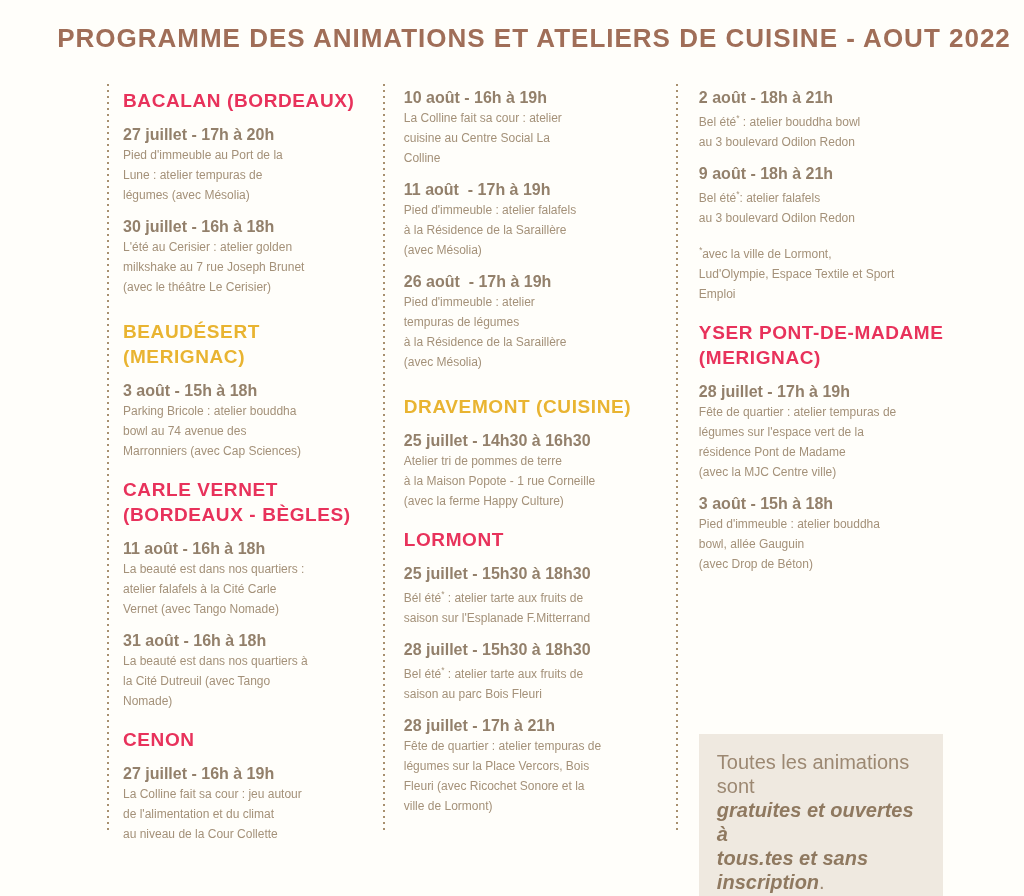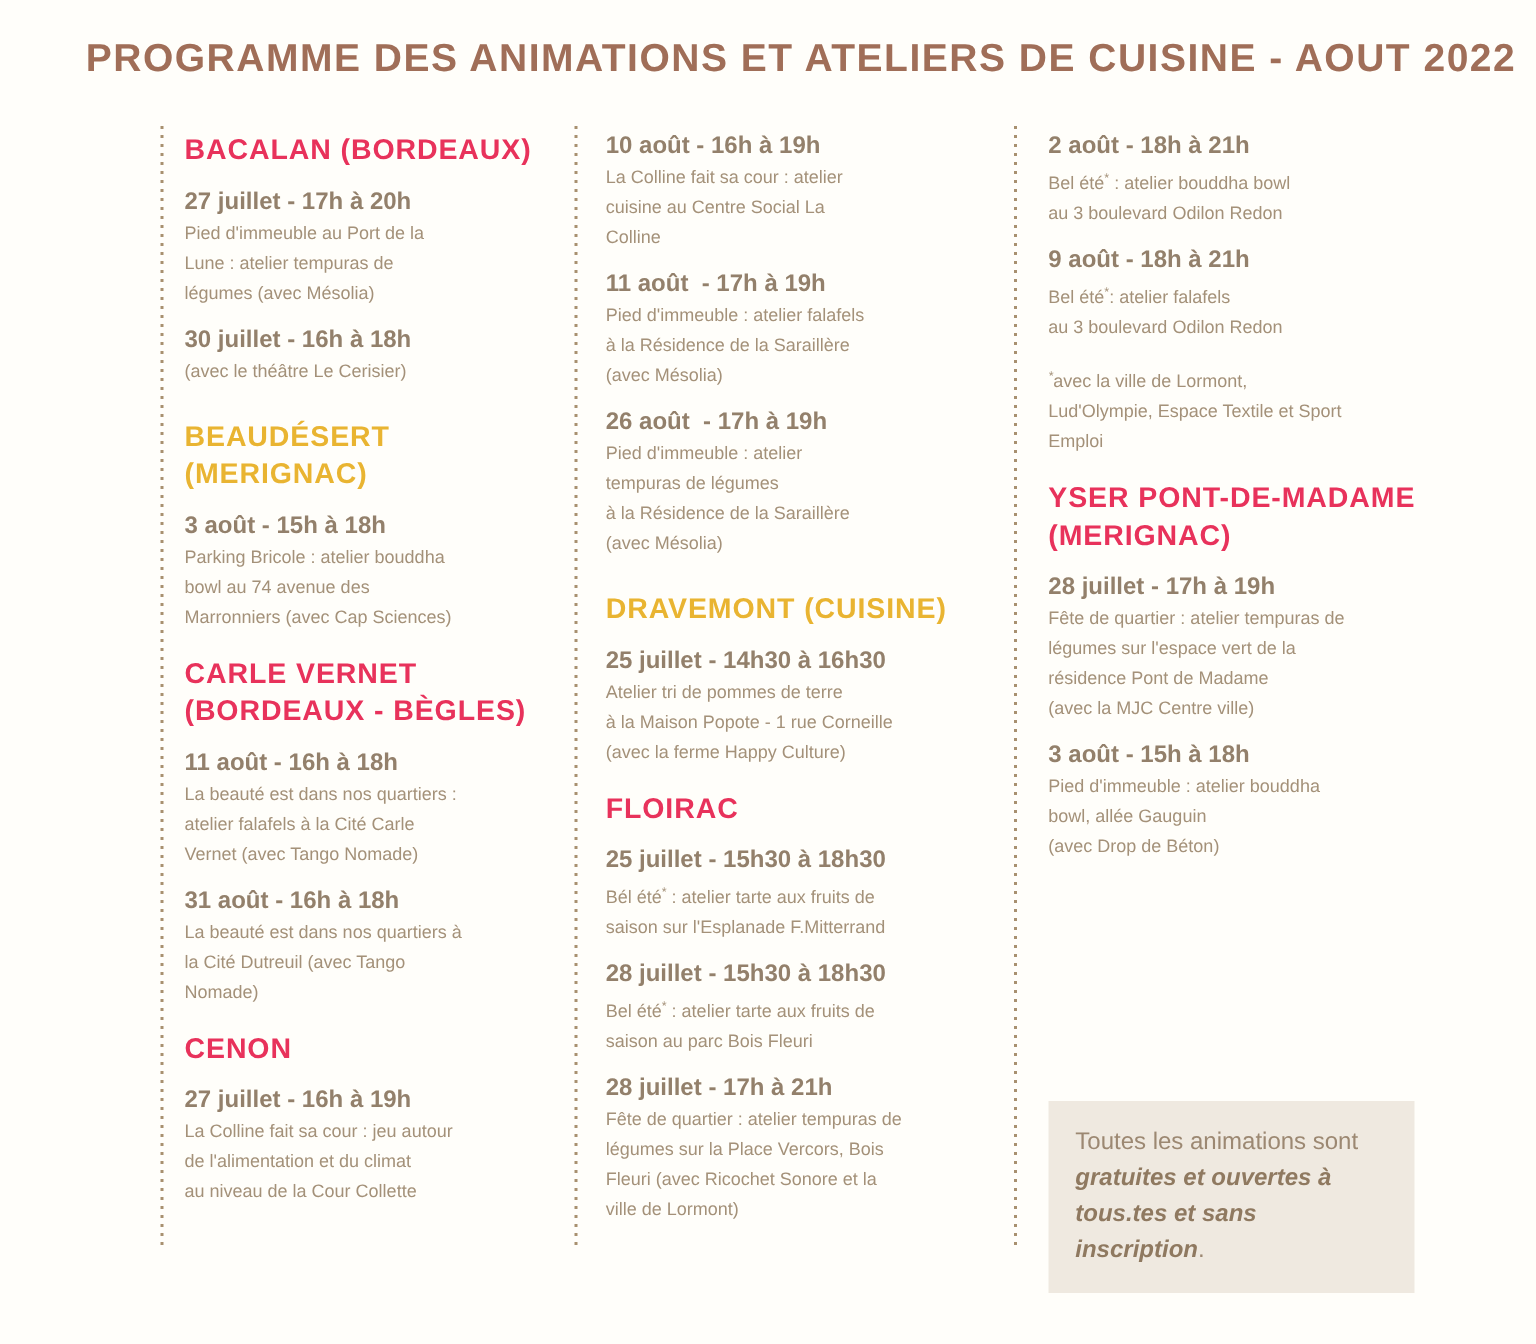--- a/index.html
+++ b/index.html
@@ -51,41 +51,43 @@
   .seg-i{}
   .seg-bi{font-style:italic; font-weight:bold;}
   .seg-sup{vertical-align:super; font-size:70%;}
   .seg-supi{vertical-align:super; font-size:70%; font-style:italic;}
   .footnote .desc{color:var(--body);}
   .note-box{
     margin-top:160px; width:244px;
     background:var(--note_bg); padding:16px 18px;
   }
   .note-box .desc{
-    color:var(--note_text); font-size:16px; line-height:24px;
+    color:var(--note_text); font-size:20px; line-height:24px;
   }
   .note-box .seg-bi{color:var(--note_bold);}
 </style>
 </head>
 <body>
 
 <div class="page">
   <div class="title">PROGRAMME DES ANIMATIONS ET ATELIERS DE CUISINE - AOUT 2022</div>
   <div class="columns">
       <div class="column col-1">
         <div class="heading pink">BACALAN (BORDEAUX)</div>
         <div class="event ">
           <div class="date">27 juillet - 17h à 20h</div>
           <div class="desc"><span class="seg-n">Pied d'immeuble au Port de la
 Lune : atelier tempuras de
 légumes </span><span class="seg-i">(avec Mésolia)</span></div>
         </div>
         <div class="event ">
           <div class="date">30 juillet - 16h à 18h</div>
-          <div class="desc"><span class="seg-i">(avec le théâtre Le Cerisier)</span></div>
+          <div class="desc"><span class="seg-n">L'été au Cerisier : atelier golden
+milkshake au 7 rue Joseph Brunet
+</span><span class="seg-i">(avec le théâtre Le Cerisier)</span></div>
         </div>
         <div class="heading yellow">BEAUDÉSERT (MERIGNAC)</div>
         <div class="event ">
           <div class="date">3 août - 15h à 18h</div>
           <div class="desc"><span class="seg-n">Parking Bricole : atelier bouddha
 bowl au 74 avenue des
 Marronniers </span><span class="seg-i">(avec Cap Sciences)</span></div>
         </div>
         <div class="heading pink">CARLE VERNET<br>(BORDEAUX - BÈGLES)</div>
         <div class="event ">
@@ -128,21 +130,21 @@
 à la Résidence de la Saraillère
 </span><span class="seg-i">(avec Mésolia)</span></div>
         </div>
         <div class="heading yellow">DRAVEMONT (CUISINE)</div>
         <div class="event ">
           <div class="date">25 juillet - 14h30 à 16h30</div>
           <div class="desc"><span class="seg-n">Atelier tri de pommes de terre
 à la Maison Popote - 1 rue Corneille
 </span><span class="seg-i">(avec la ferme Happy Culture)</span></div>
         </div>
-        <div class="heading pink">FLOIRAC</div>
+        <div class="heading pink">LORMONT</div>
         <div class="event ">
           <div class="date">25 juillet - 15h30 à 18h30</div>
           <div class="desc"><span class="seg-n">Bél été</span><span class="seg-sup">*</span><span class="seg-n"> : atelier tarte aux fruits de
 saison sur l'Esplanade F.Mitterrand</span></div>
         </div>
         <div class="event ">
           <div class="date">28 juillet - 15h30 à 18h30</div>
           <div class="desc"><span class="seg-n">Bel été</span><span class="seg-sup">*</span><span class="seg-n"> : atelier tarte aux fruits de
 saison au parc Bois Fleuri</span></div>
         </div>

